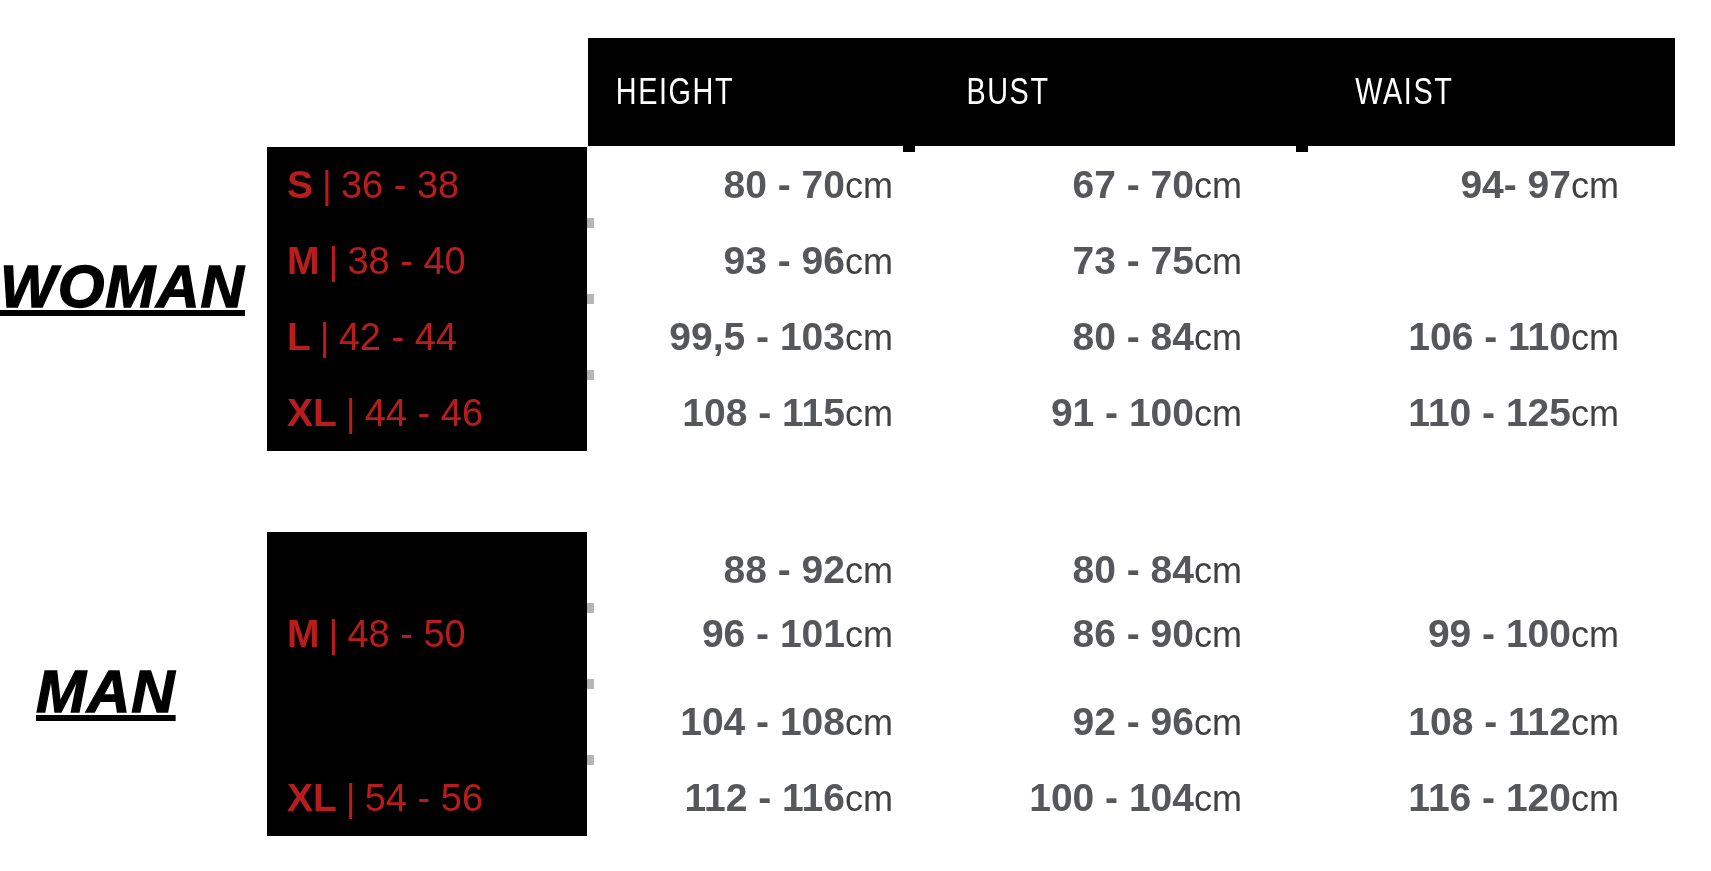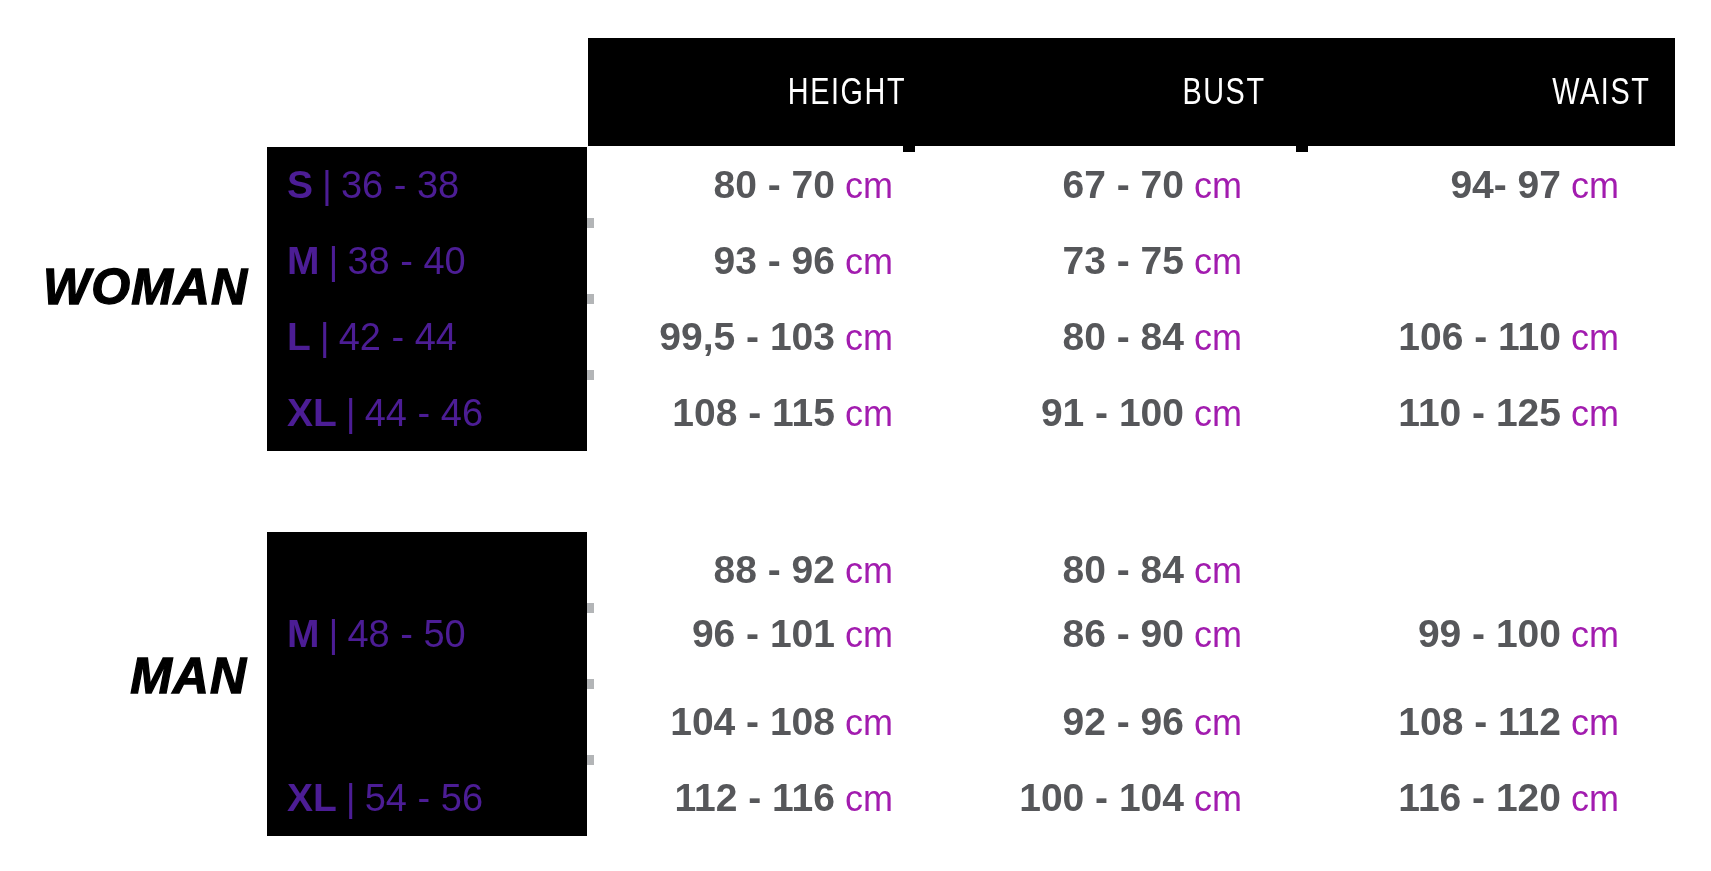--- a/index.html
+++ b/index.html
@@ -5,53 +5,53 @@
   html,body { margin:0; padding:0; background:#ffffff; }
   #canvas {
     position:relative; width:1711px; height:871px; background:#ffffff;
     font-family:"Liberation Sans", sans-serif; overflow:hidden;
   }
 
   
   .header-bar { position:absolute; left:588px; top:38px; width:1087px; height:108px; background:#000; }
   .header-cell {
     position:absolute; top:38px; height:108px; width:320px;
-    display:flex; align-items:center; justify-content:flex-end;
+    display:flex; align-items:center; justify-content:flex-start;
     color:#ffffff; font-size:36px; letter-spacing:2px;
   }
   .header-cell .cond { display:inline-block; transform:scaleX(0.8); }
   .hc-height { left:601px; }
   .hc-bust   { left:956px; }
   .hc-waist  { left:1343px; }
 
   
   .size-box { position:absolute; left:267px; width:320px; background:#000; }
   .box-woman { top:147px; height:304px; }
   .box-man   { top:532px; height:304px; }
 
   
   .section-label {
-    position:absolute; left:0; text-align:right;
-    font-size:50px; font-weight:700; font-style:italic; letter-spacing:1px;
-    color:#000; -webkit-text-stroke:1.3px #000; line-height:60px; height:60px;
+    position:absolute; left:0; text-align:left;
+    font-size:60px; font-weight:700; font-style:italic; letter-spacing:1px;
+    color:#000; -webkit-text-stroke:1.3px #000; line-height:60px; height:60px;text-decoration:underline;
   }
   .lbl-woman { width:248px; top:257px; }
-  .lbl-man   { width:247px; top:646px; }
+  .lbl-man   { width:247px; top:662px;padding-left:36px; }
 
   
   .row { position:absolute; left:0; width:1711px; height:76px; line-height:76px; }
   .cell { position:absolute; top:0; height:76px; white-space:nowrap; }
-  .cell-label { left:287px; color:#4c1d95; font-size:38px; }
+  .cell-label { left:287px; color:#b91c1c; font-size:38px; }
   .cell-label .sz  { font-weight:700; font-size:39px; }
   .cell-label .sep { margin:0 9px; font-weight:400; }
   .cell-val { text-align:right; color:#56575a; font-size:39px; font-weight:700; }
   .cell-h { left:588px;  width:305px; }
   .cell-b { left:943px;  width:299px; }
   .cell-w { left:1320px; width:299px; }
-  .unit { font-weight:400; font-size:36px; color:#a21caf; margin-left:10px; }
+  .unit { font-weight:400; font-size:36px; color:#404040; }
 
   
   .htick { position:absolute; top:146px; width:12px; height:6px; background:#000; }
   .htick-1 { left:903px; } .htick-2 { left:1296px; }
   .rtick { position:absolute; left:587px; width:7px; height:10px; background:#b3b5b7; }
 </style>
 </head>
 <body>
 
 <div id="canvas">

